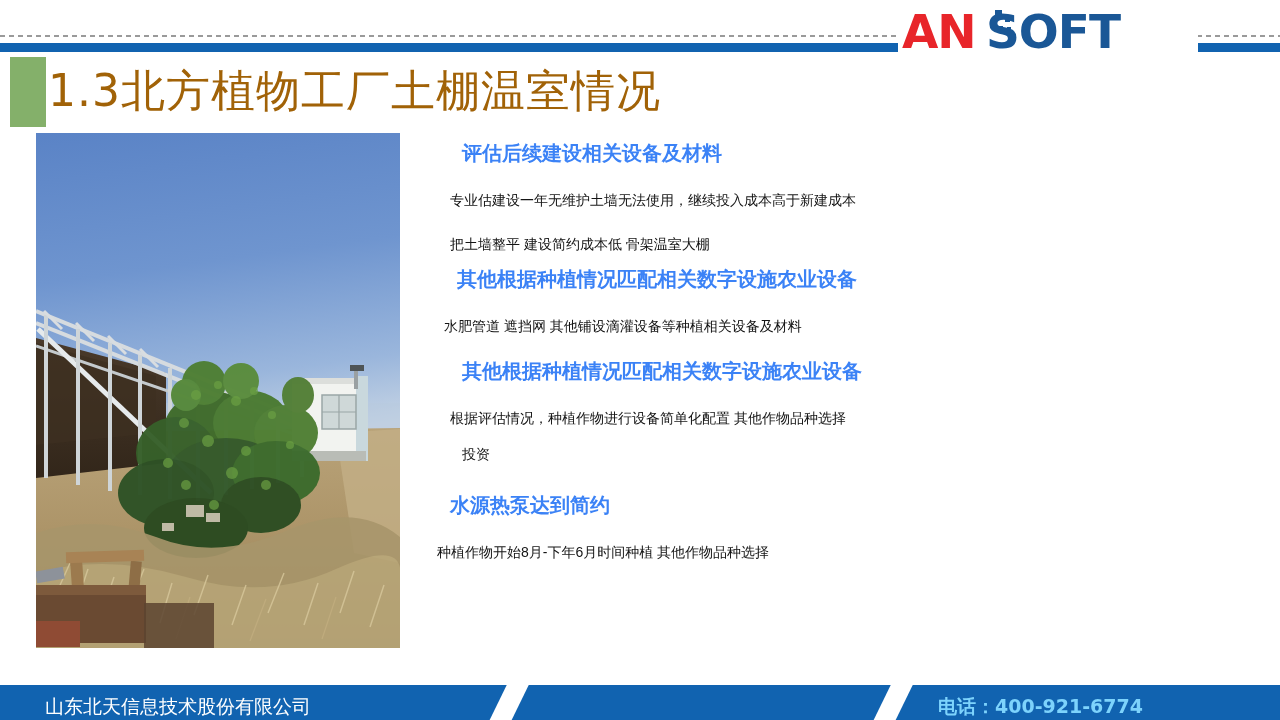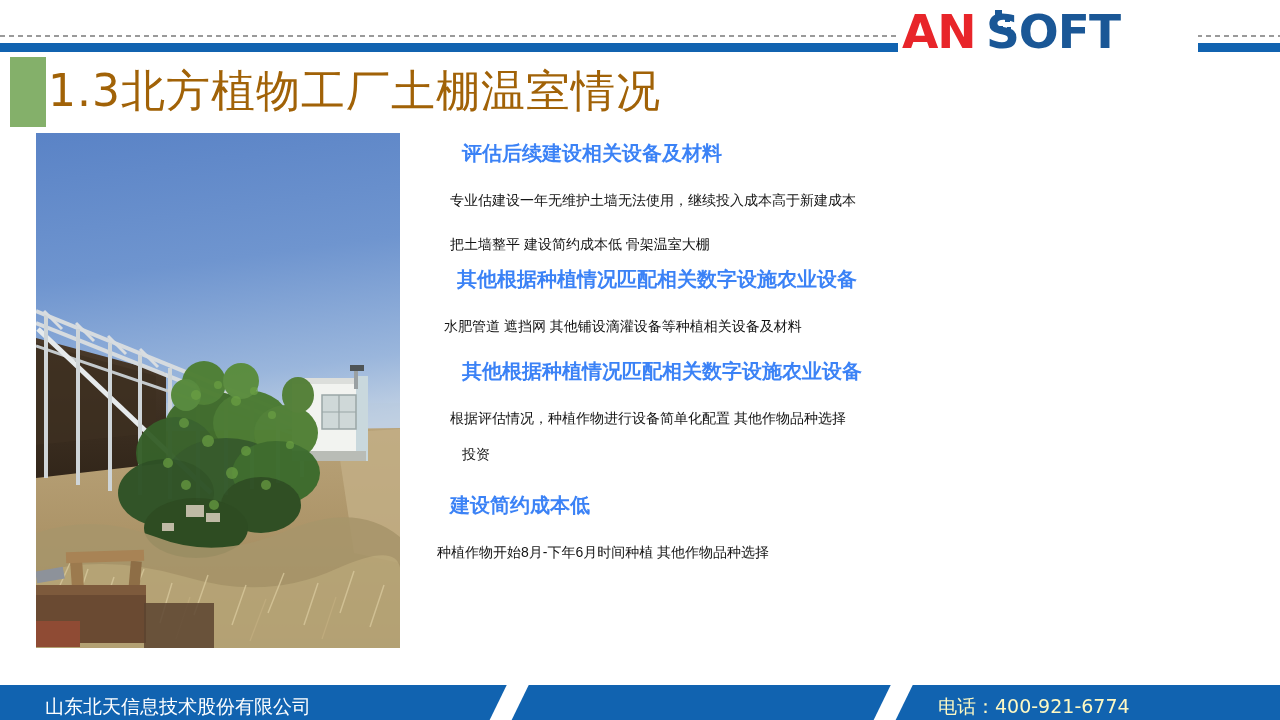--- a/index.html
+++ b/index.html
@@ -83,23 +83,24 @@
   .slash.s1 { left:496px; }
   .slash.s2 { left:880px; }
   .footer-left {
     position:absolute; left:45px; top:8px;
     color:#ffffff; font-size:19px; line-height:26px;
     font-family:"DejaVu Sans","Liberation Sans",sans-serif;
     white-space:nowrap;
   }
   .footer-right {
     position:absolute; left:938px; top:8px;
-    color:#fef9c3; font-size:19px; line-height:26px;
+    color:#7dd3fc; font-size:19px; line-height:26px;
     font-family:"DejaVu Sans","Liberation Sans",sans-serif;
     white-space:nowrap;
+    font-weight:bold;
   }
 </style>
 </head>
 <body>
 
 <div class="slide">
 
   <div class="rule-dashed"></div>
   <div class="rule-blue"></div>
 
@@ -276,21 +277,21 @@
     <div class="bd b1-l1">专业估建设一年无维护土墙无法使用，继续投入成本高于新建成本</div>
     <div class="bd b1-l2">把土墙整平 建设简约成本低 骨架温室大棚</div>
 
     <div class="hd b2-hd">其他根据种植情况匹配相关数字设施农业设备</div>
     <div class="bd b2-l1">水肥管道  遮挡网  其他铺设滴灌设备等种植相关设备及材料</div>
 
     <div class="hd b3-hd">其他根据种植情况匹配相关数字设施农业设备</div>
     <div class="bd b3-l1">根据评估情况，种植作物进行设备简单化配置 其他作物品种选择</div>
     <div class="bd b3-l2">投资</div>
 
-    <div class="hd b4-hd">建设简约成本低</div>
+    <div class="hd b4-hd">水源热泵达到简约</div>
     <div class="bd b4-l1">种植作物开始8月-下年6月时间种植 其他作物品种选择</div>
 
   </div>
 
   <div class="footer">
     <div class="slash s1"></div>
     <div class="slash s2"></div>
     <div class="footer-left">山东北天信息技术股份有限公司</div>
     <div class="footer-right">电话：400-921-6774</div>
   </div>

